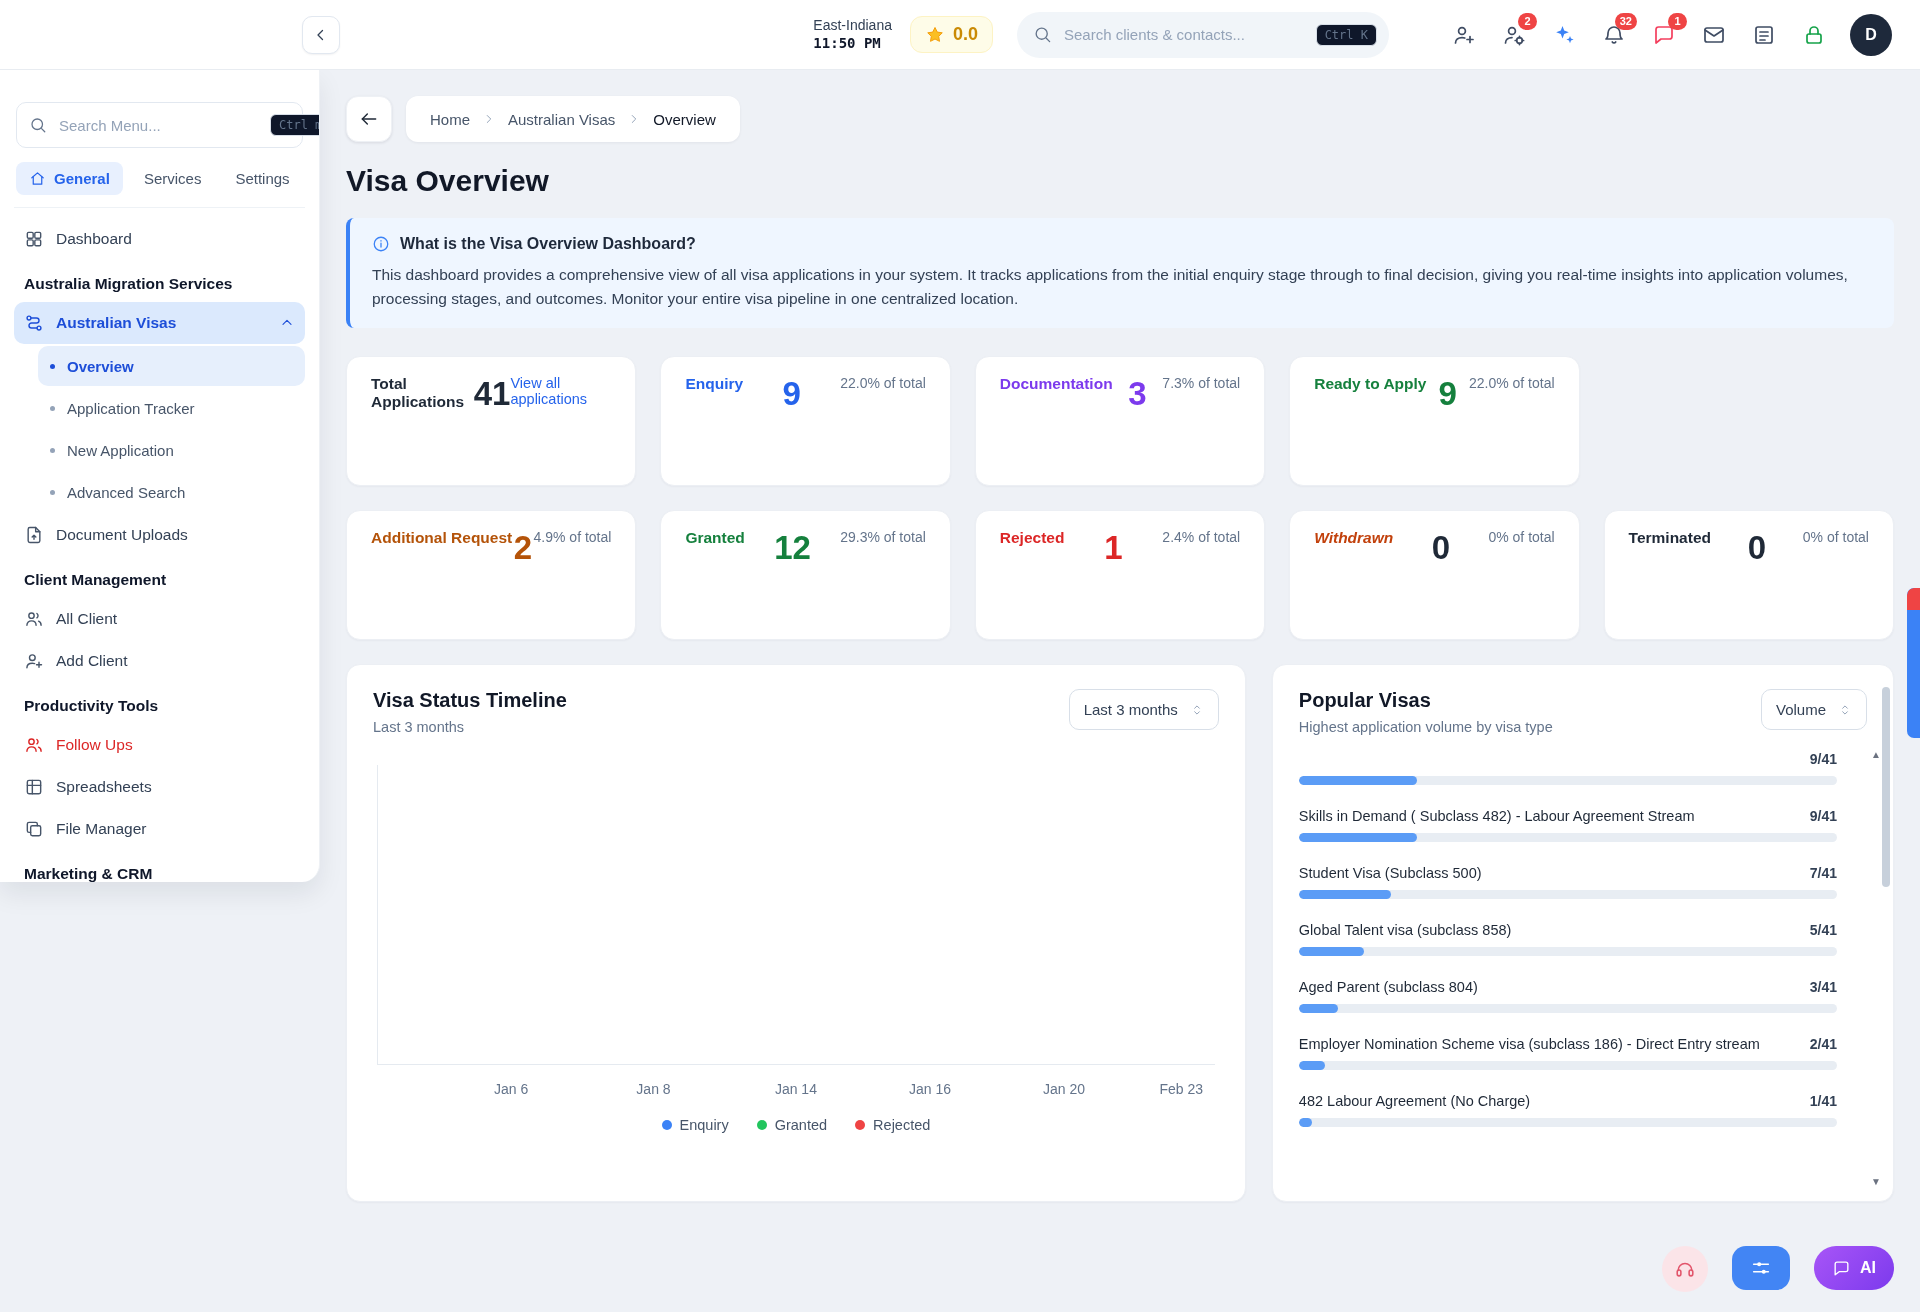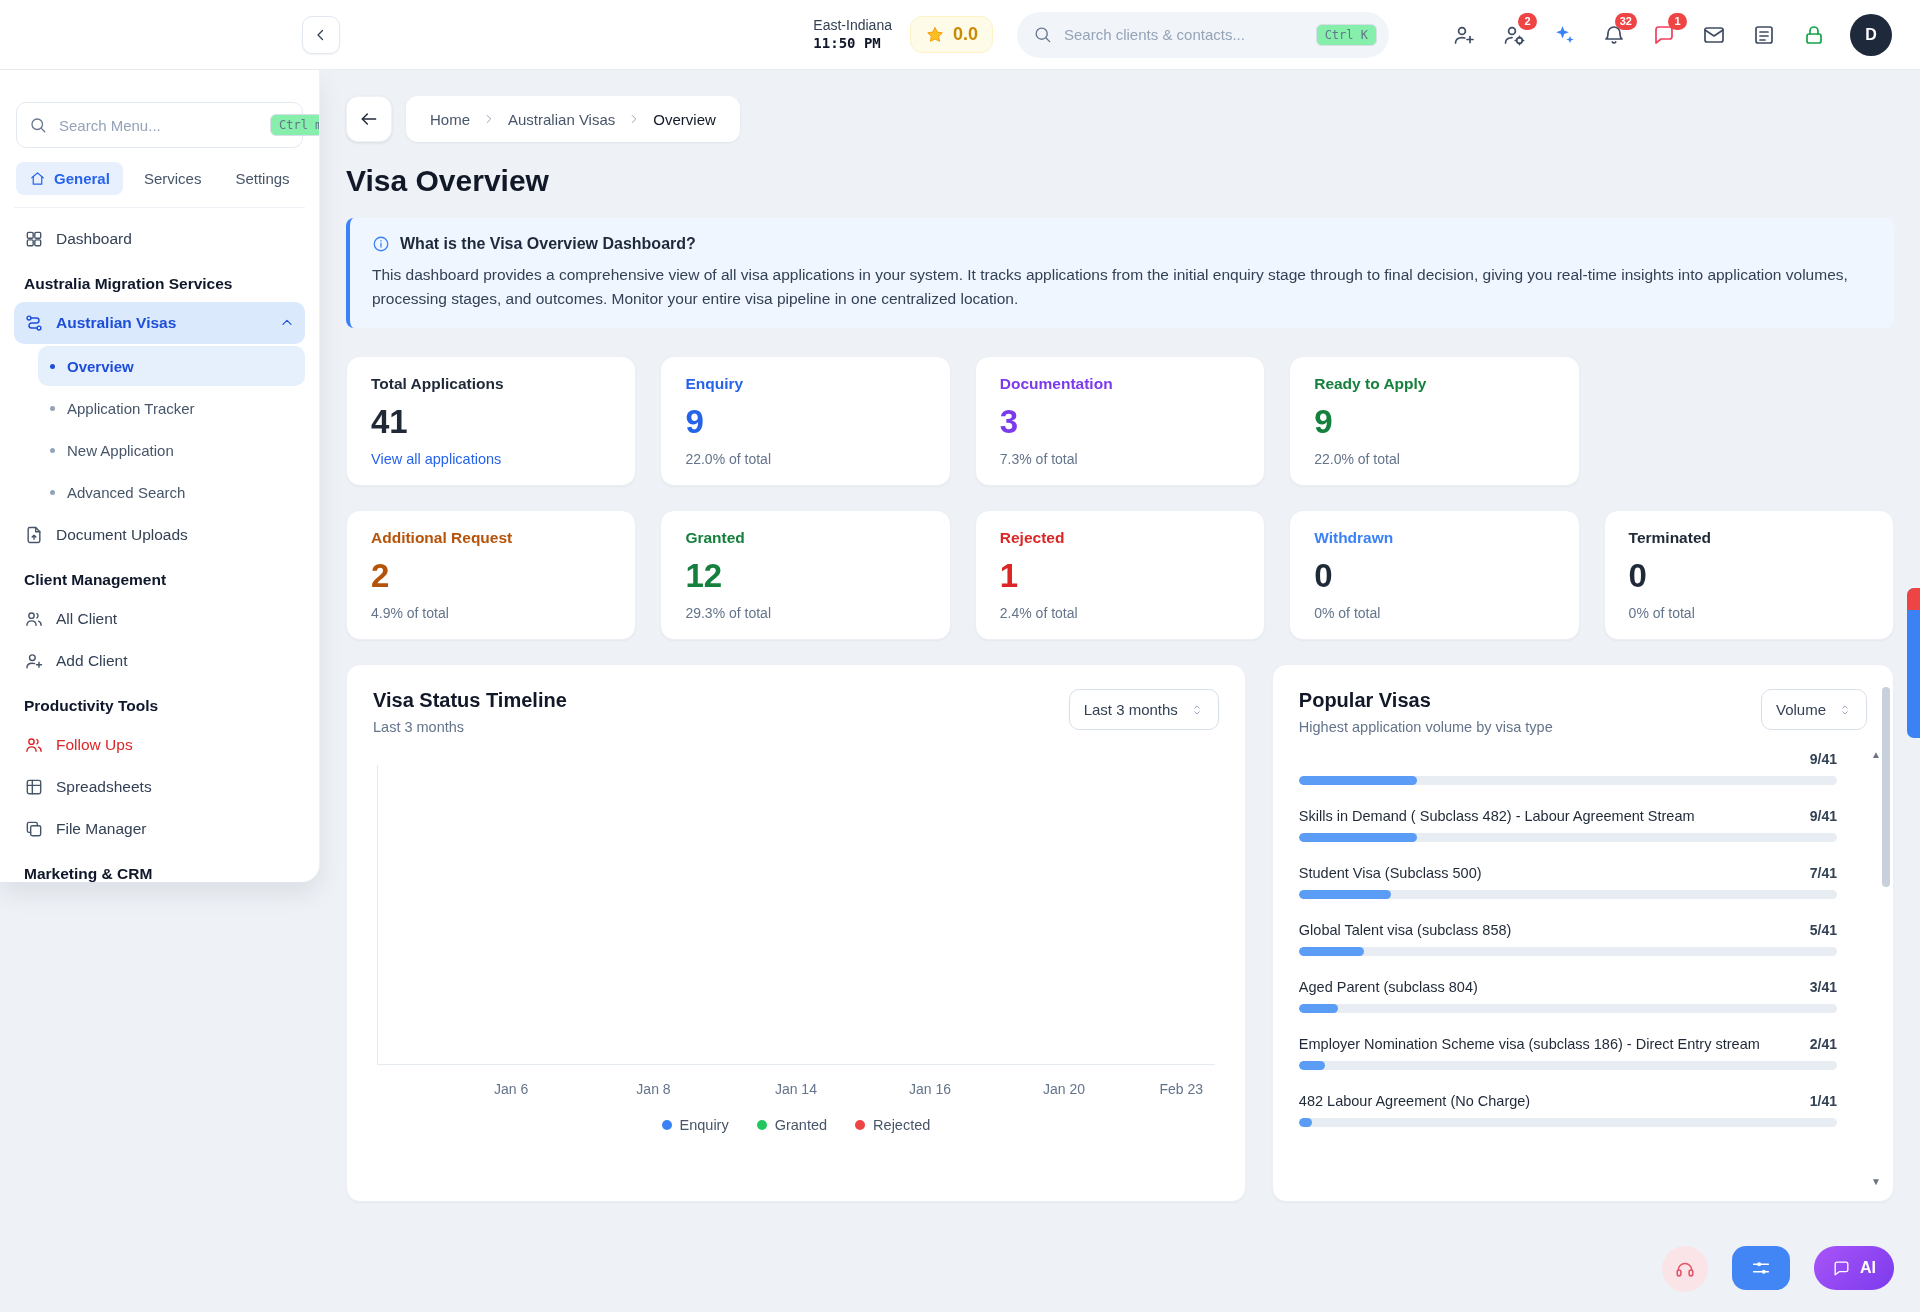--- a/index.html
+++ b/index.html
@@ -1,19 +1,19 @@
 <!DOCTYPE html>
 <html><head>
 <meta charset="utf-8">
 <style>
   html,body{margin:0;padding:0}
   body{width:1920px;height:1312px;position:relative;overflow:hidden;background:#eef1f6;
        font-family:"Liberation Sans",sans-serif;color:#0f172a;-webkit-font-smoothing:antialiased}
   svg.i{stroke:currentColor;fill:none;stroke-width:1.7;stroke-linecap:round;stroke-linejoin:round}
-  kbd{font-family:"DejaVu Sans Mono",monospace;font-size:12px;color:#64748b;background:#86efac;
+  kbd{font-family:"DejaVu Sans Mono",monospace;font-size:12px;color:#64748b;background:#0f172a;
       border:1px solid #d8dfe8;border-radius:6px;padding:3px 8px;white-space:nowrap}
 
   
   .header{position:absolute;top:0;left:0;width:100%;height:70px;background:#fff;border-bottom:1px solid #e8ecf1;
           display:flex;align-items:center;z-index:40;box-sizing:border-box;padding:0 28px 0 0}
   .logo-area{width:300px;display:flex;align-items:center;padding-left:50px;box-sizing:border-box;gap:42px;flex:none}
   .logo-text{font-size:16px;font-weight:600;color:#1f2937;letter-spacing:.5px}
   .collapse-btn{position:absolute;left:302px;top:16px;width:38px;height:38px;border:1px solid #e2e8f0;background:#fff;
                 border-radius:10px;display:flex;align-items:center;justify-content:center;color:#334155;
                 box-shadow:0 1px 2px rgba(15,23,42,.06);cursor:pointer;z-index:41}
@@ -71,21 +71,21 @@
   .crumbs .sep{color:#94a3b8;display:flex}
   .crumbs .last{color:#111827;font-weight:500}
   .page-title{font-size:30px;font-weight:700;color:#111827;margin:8px 0 20px}
   .info-banner{background:#eff6ff;border-left:4px solid #3b82f6;border-radius:8px;padding:17px 22px;margin-bottom:28px}
   .info-title{display:flex;align-items:center;gap:10px;font-size:16px;font-weight:700;color:#1e293b;margin-bottom:10px}
   .info-title svg{color:#3b82f6}
   .info-body{font-size:15.5px;color:#334155;line-height:1.55}
 
   .stat-grid{display:grid;grid-template-columns:repeat(5,1fr);gap:24px;margin-bottom:24px}
   .stat-card{background:#fff;border:1px solid #eceff4;border-radius:14px;box-shadow:0 1px 2px rgba(15,23,42,.04);
-             padding:18px 24px;height:130px;box-sizing:border-box;display:flex;flex-direction:column;justify-content:space-between}
+             padding:18px 24px;height:130px;box-sizing:border-box;display:flex;flex-direction:row;justify-content:space-between}
   .stat-label{font-size:15.5px;font-weight:600;color:#1f2937}
   .stat-value{font-size:33px;font-weight:700}
   .stat-sub{font-size:14px;color:#64748b}
   .stat-link{font-size:14.5px;color:#2563eb;cursor:pointer}
 
   .panels{display:grid;grid-template-columns:593fr 410fr;gap:26px}
   .panel{background:#fff;border:1px solid #eceff4;border-radius:14px;box-shadow:0 1px 2px rgba(15,23,42,.04);
          padding:24px 26px;height:538px;box-sizing:border-box;position:relative;overflow:hidden}
   .panel-head{display:flex;justify-content:space-between;align-items:flex-start}
   .panel-title{font-size:20px;font-weight:700;color:#111827}
@@ -446,21 +446,21 @@
       <div class="stat-label" style="color: rgb(21, 128, 61);">Granted</div>
       <div class="stat-value" style="color: rgb(21, 128, 61);">12</div>
       <div class="stat-sub">29.3% of total</div>
     </div>
     <div class="stat-card">
       <div class="stat-label" style="color: rgb(220, 38, 38);">Rejected</div>
       <div class="stat-value" style="color: rgb(220, 38, 38);">1</div>
       <div class="stat-sub">2.4% of total</div>
     </div>
     <div class="stat-card">
-      <div class="stat-label" style="color: #3b82f6;">Withdrawn</div>
+      <div class="stat-label" style="color: #c2410c; font-style: italic;">Withdrawn</div>
       <div class="stat-value" style="color: rgb(31, 41, 55);">0</div>
       <div class="stat-sub">0% of total</div>
     </div>
     <div class="stat-card">
       <div class="stat-label" style="color: rgb(31, 41, 55);">Terminated</div>
       <div class="stat-value" style="color: rgb(31, 41, 55);">0</div>
       <div class="stat-sub">0% of total</div>
     </div>
   </div>
 

